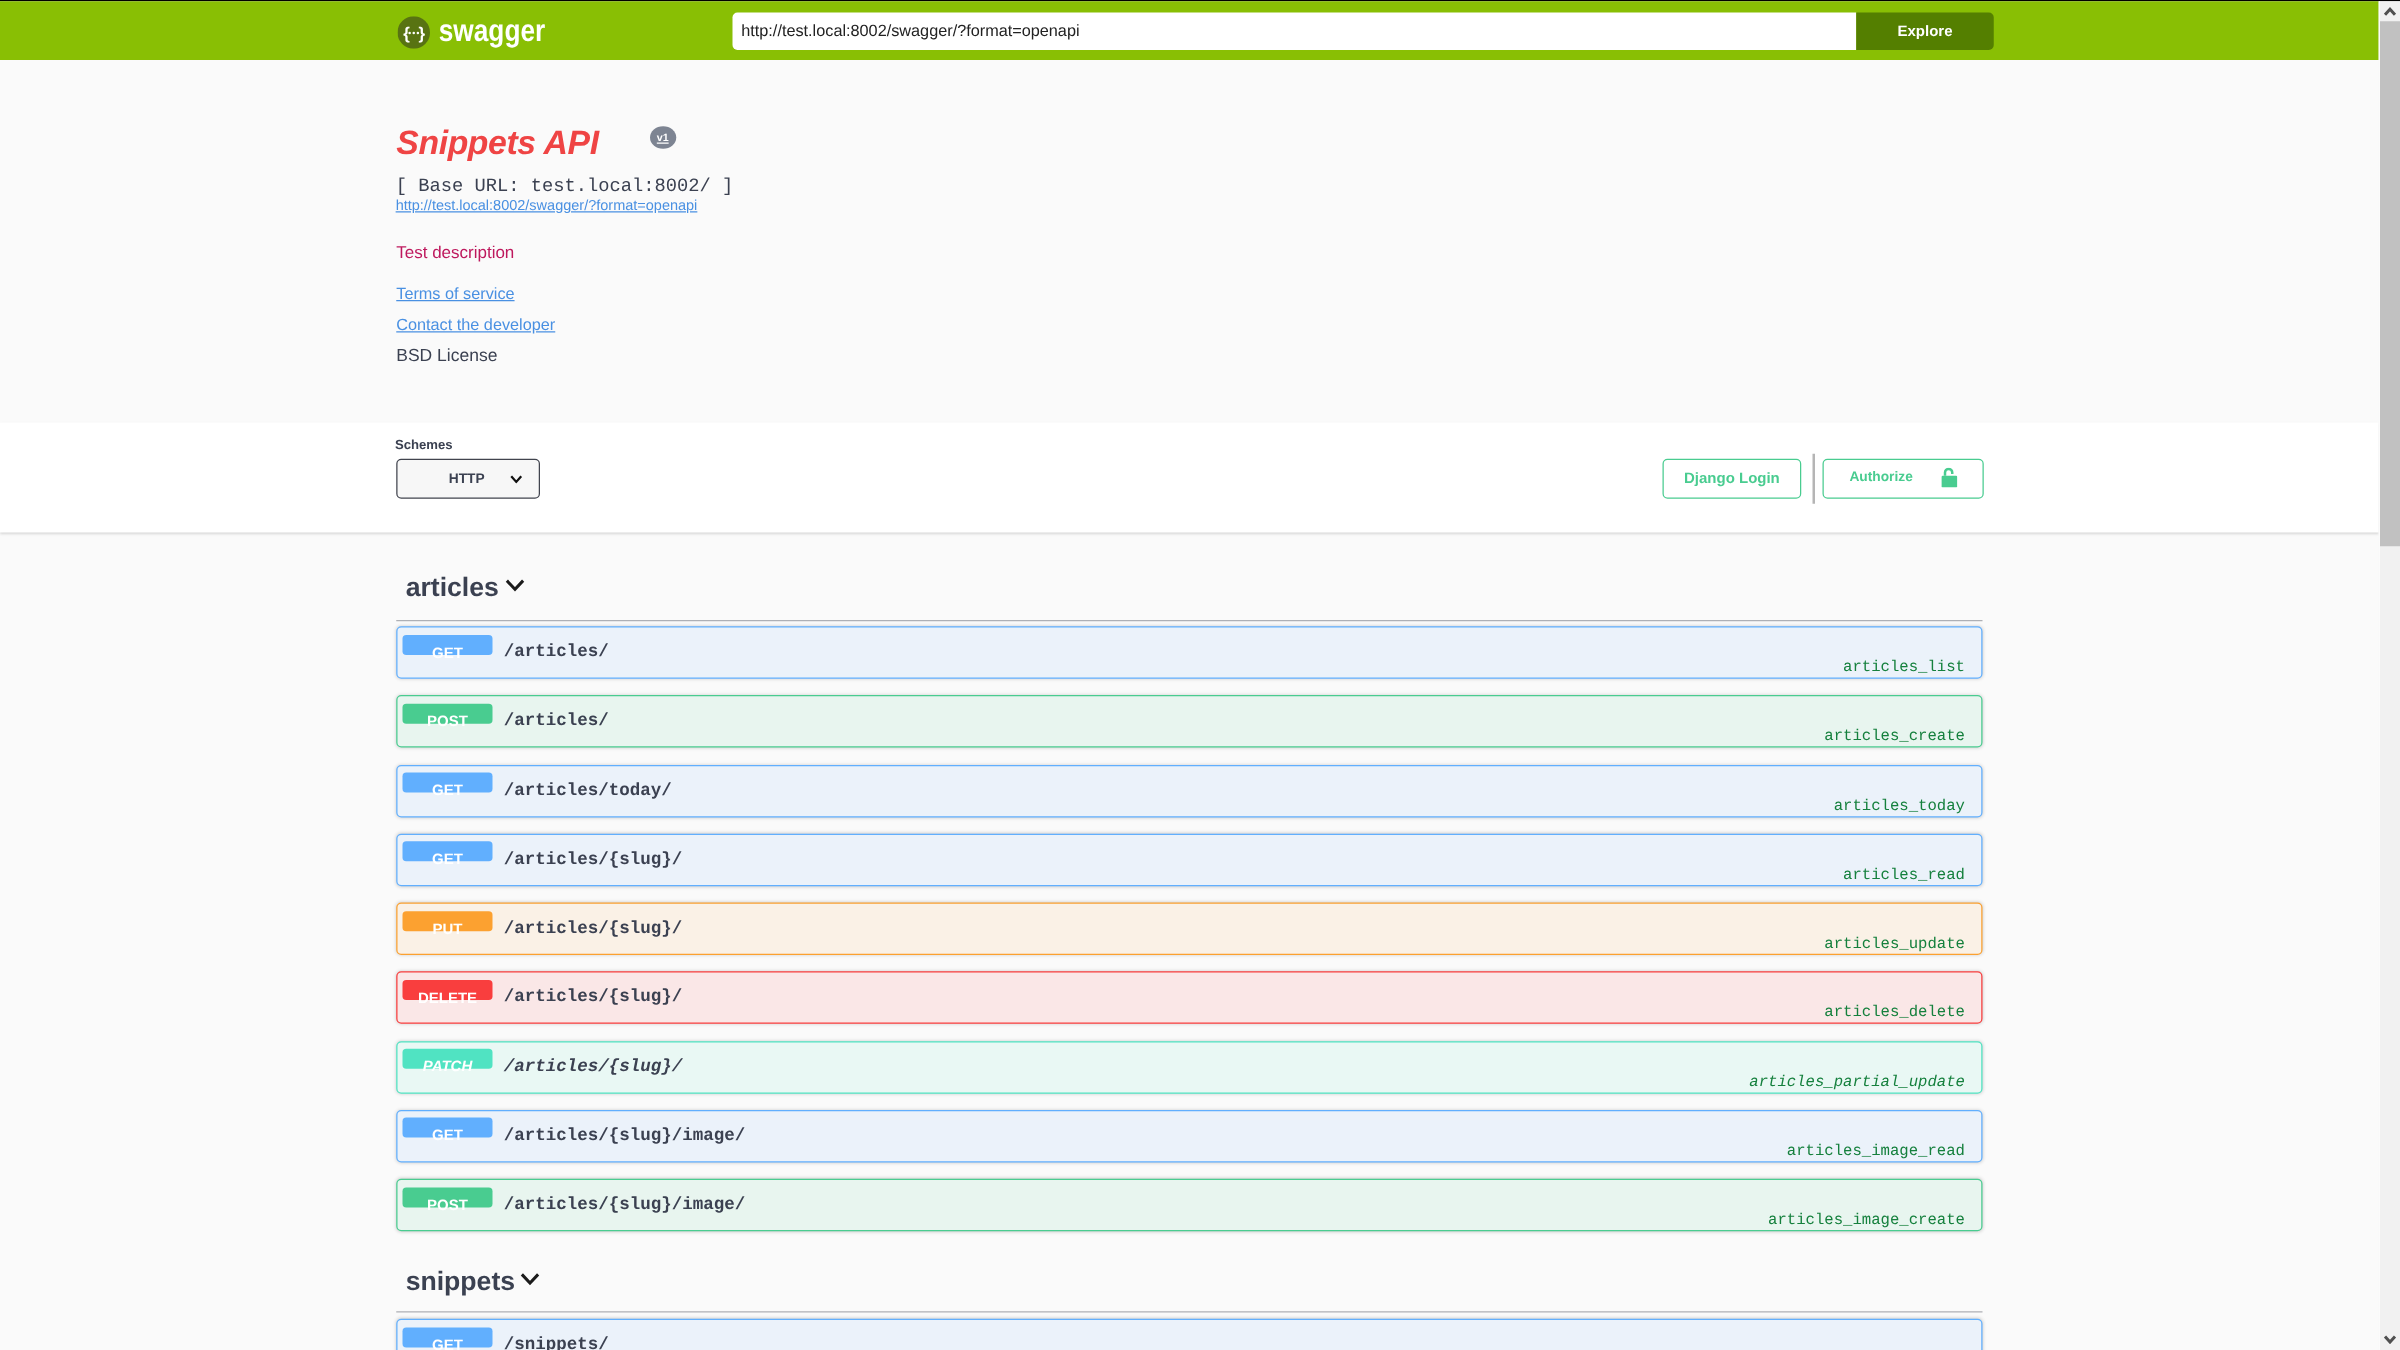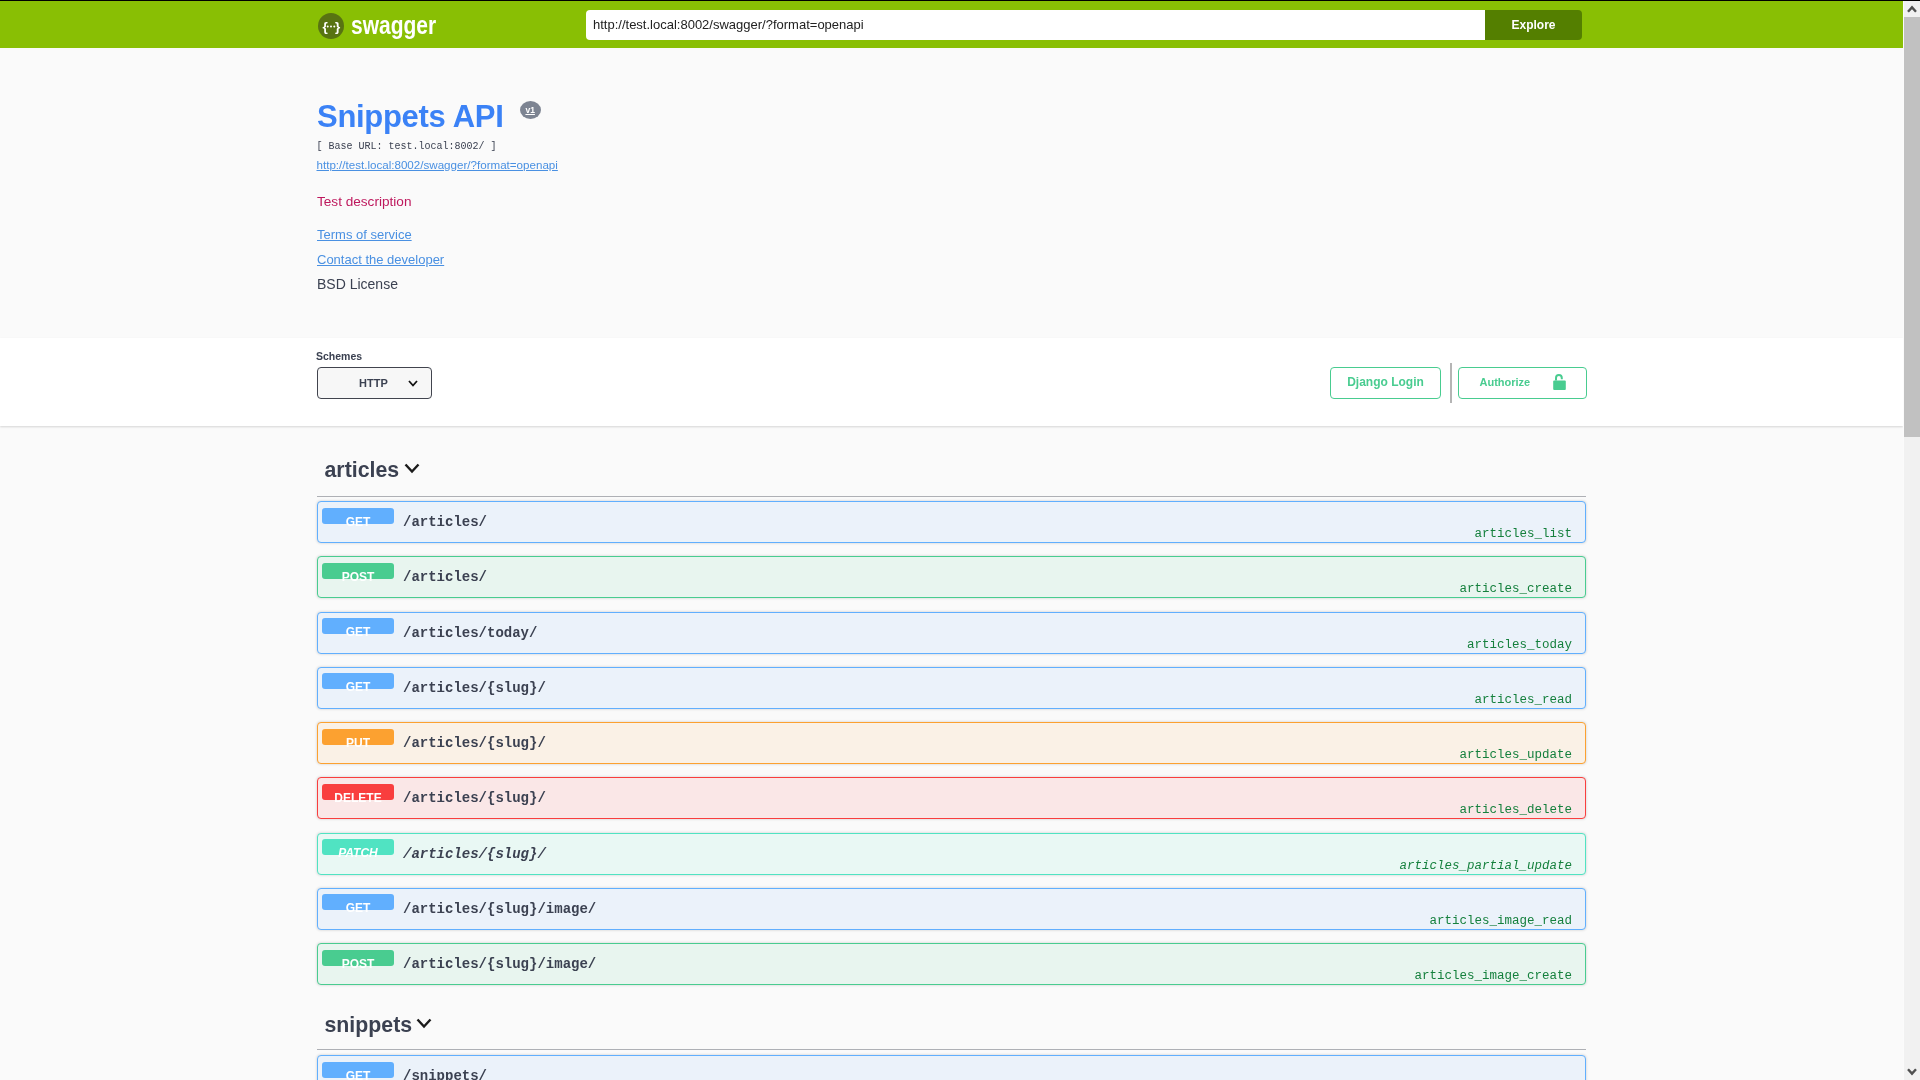--- a/index.html
+++ b/index.html
@@ -4,26 +4,26 @@
 <style>
   * { box-sizing: border-box; margin:0; padding:0; }
   html,body { width:1920px; height:1080px; overflow:hidden; }
   body { font-family:"Liberation Sans", sans-serif; background:#fafafa; position:relative; }
   .abs { position:absolute; }
   
   #blackline { left:0; top:0; width:1920px; height:1px; background:#000; }
   #topbar { left:0; top:1px; width:1903px; height:47px; background:#89bf04; }
   #logotext { left:351px; top:12px; color:#fff; font-weight:bold; font-size:25px; line-height:26px; transform:scaleX(0.84); transform-origin:0 0; }
   #urlinput { left:586px; top:9.5px; width:899px; height:30.5px; background:#fff; border-radius:4px 0 0 4px; font-size:13px; color:#222; line-height:30.5px; padding-left:7px; white-space:nowrap; overflow:hidden; }
-  #explore { left:1485px; top:9.5px; width:97px; height:30.5px; background:#547f00; border-radius:0 4px 4px 0; color:#fff; font-weight:bold; font-size:12px; text-align:center; line-height:30px; }
+  #explore { left:1485px; top:9.5px; width:110px; height:30.5px; background:#547f00; border-radius:0 4px 4px 0; color:#fff; font-weight:bold; font-size:12px; text-align:center; line-height:30px; }
   
   .ink { line-height:1; white-space:nowrap; }
-  #title { left:317px; top:101px; font-size:31px; font-weight:bold; color:#3b82f6; letter-spacing:-0.3px; }
+  #title { left:317px; top:101px; font-size:27px; font-weight:bold; color:#ef4444; letter-spacing:-0.3px;font-style:italic; }
   #vbadge { left:519.7px; top:100.9px; width:21px; height:18px; border-radius:50%; background:#7d8492; color:#fff; font-size:8.5px; font-weight:bold; text-align:center; line-height:18px;text-decoration:underline; }
-  #baseurl { left:316.5px; top:142px; font-family:"Liberation Mono", monospace; font-size:10px; color:#3b4151; }
+  #baseurl { left:316.5px; top:142px; font-family:"Liberation Mono", monospace; font-size:15px; color:#3b4151; }
   #infolink { left:316.5px; top:159px; font-size:11.6px; color:#4990e2; text-decoration:underline; }
   #desc { left:317px; top:195.2px; font-size:13.6px; color:#be185d; }
   #terms { left:317px; top:227.8px; font-size:13px; color:#4990e2; text-decoration:underline; }
   #contact { left:317px; top:252.5px; font-size:13px; color:#4990e2; text-decoration:underline; }
   #bsd { left:317px; top:277px; font-size:14px; color:#3b4151; }
   
   #schemeband { left:0; top:338px; width:1903px; height:87.5px; background:#fff; box-shadow:0 1px 2px 0 rgba(0,0,0,0.15); }
   #schlabel { left:316px; top:350.5px; font-size:10.5px; font-weight:bold; color:#3b4151; }
   #schselect { left:317px; top:366.5px; width:115px; height:32px; border:1.5px solid #41444e; border-radius:4px; background:#f7f7f7; }
   #schhttp { left:330px; top:377.6px; font-size:11px; font-weight:bold; color:#3b4151;padding-left:29px; }

